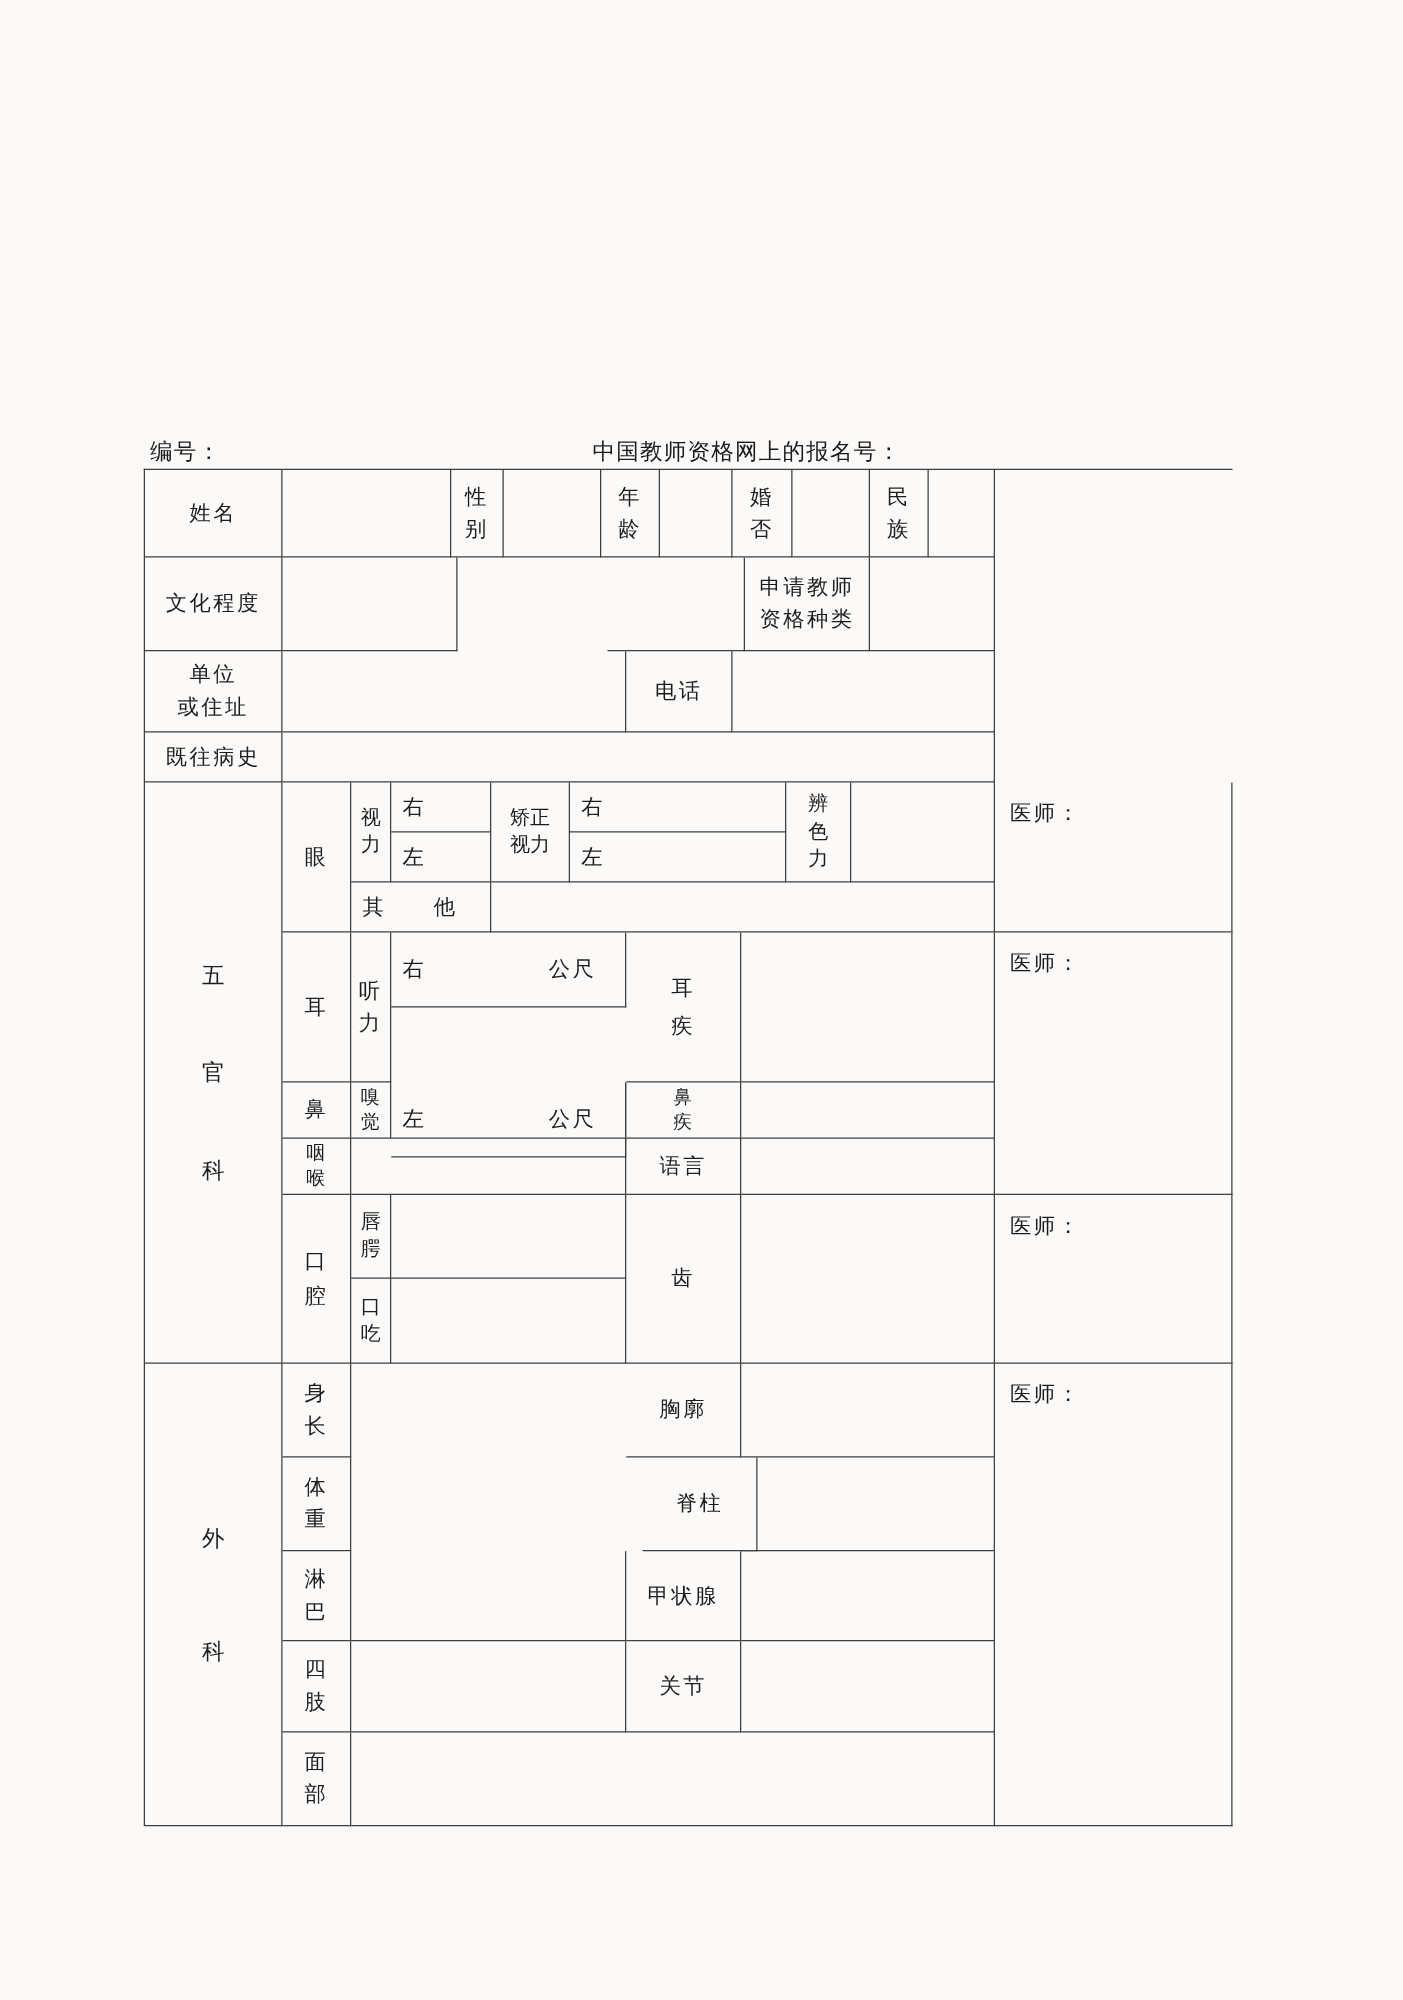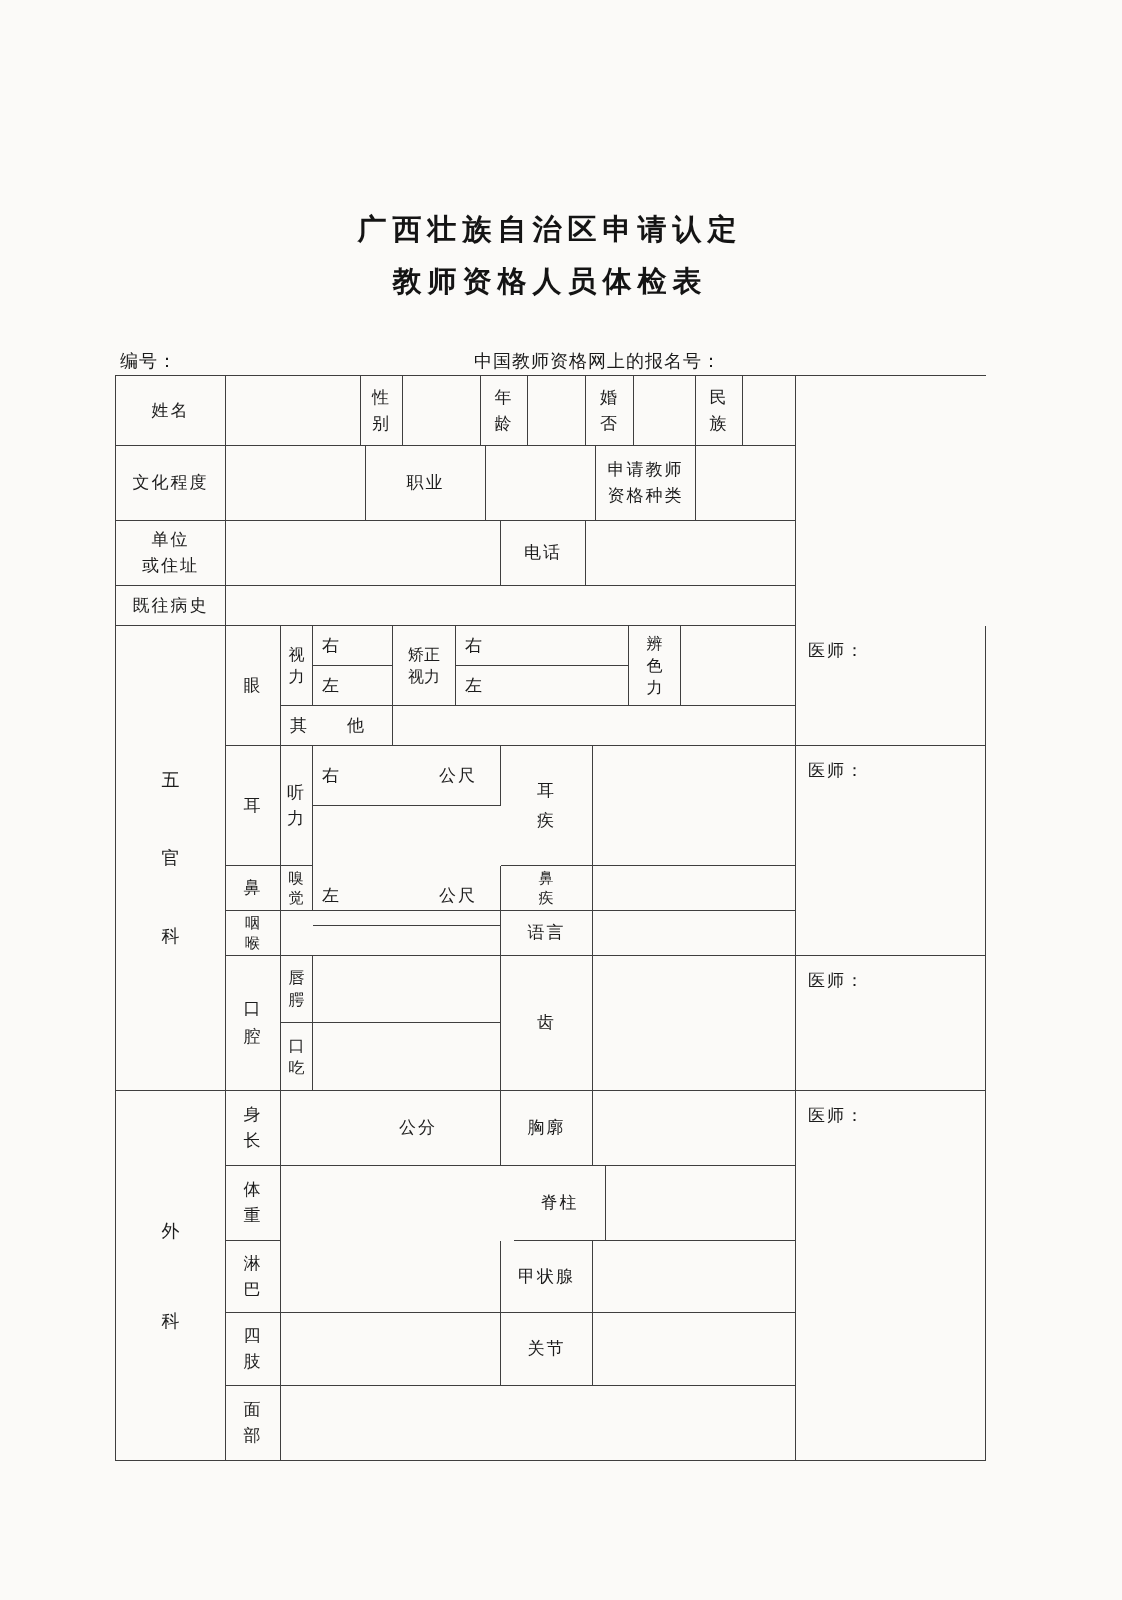--- a/index.html
+++ b/index.html
@@ -53,22 +53,20 @@
   .unit{padding-left:55px;}
   .photo{line-height:30px;letter-spacing:2px;}
   .rel{position:relative;}
   .abspan{position:absolute;top:50%;transform:translateY(-50%);}
 </style>
 </head>
 <body>
 
 <div class="page">
 
-  <div class="title">广西壮族自治区申请认定
-教师资格人员体检表</div>
 
   <span class="hdr" style="left:120px;">编号：</span>
   <span class="hdr" style="left:474px;">中国教师资格网上的报名号：</span>
 
   <div class="tbl">
 
     <div class="c" style="left:0;top:0;width:110px;height:70px;">姓名</div>
     <div class="c" style="left:110px;top:0;width:135px;height:70px;"></div>
     <div class="c" style="left:245px;top:0;width:42px;height:70px;">性
 别</div>
@@ -78,21 +76,20 @@
     <div class="c" style="left:412px;top:0;width:58px;height:70px;"></div>
     <div class="c" style="left:470px;top:0;width:48px;height:70px;">婚
 否</div>
     <div class="c" style="left:518px;top:0;width:62px;height:70px;"></div>
     <div class="c" style="left:580px;top:0;width:47px;height:70px;">民
 族</div>
     <div class="c" style="left:627px;top:0;width:53px;height:70px;"></div>
 
     <div class="c" style="left:0;top:70px;width:110px;height:75px;">文化程度</div>
     <div class="c" style="left:110px;top:70px;width:140px;height:75px;"></div>
-    <div class="c" style="left:250px;top:70px;width:120px;height:75px;">职业</div>
     <div class="c" style="left:370px;top:70px;width:110px;height:75px;"></div>
     <div class="c" style="left:480px;top:70px;width:100px;height:75px;">申请教师
 资格种类</div>
     <div class="c" style="left:580px;top:70px;width:100px;height:75px;"></div>
 
     <div class="c" style="left:0;top:145px;width:110px;height:65px;">单位
 或住址</div>
     <div class="c" style="left:110px;top:145px;width:275px;height:65px;"></div>
     <div class="c" style="left:385px;top:145px;width:85px;height:65px;">电话</div>
     <div class="c" style="left:470px;top:145px;width:210px;height:65px;"></div>
@@ -170,21 +167,20 @@
     <div class="c v3" style="left:165px;top:580px;width:32px;height:67px;">唇
 腭</div>
     <div class="c" style="left:197px;top:580px;width:188px;height:67px;"></div>
     <div class="c v3" style="left:165px;top:647px;width:32px;height:68px;">口
 吃</div>
     <div class="c" style="left:197px;top:647px;width:188px;height:68px;"></div>
     <div class="c" style="left:385px;top:580px;width:92px;height:135px;">齿</div>
     <div class="c" style="left:477px;top:580px;width:203px;height:135px;"></div>
     <div class="c doc" style="left:680px;top:580px;width:190px;height:135px;">医师：</div>
 
-    <div class="c unit" style="left:165px;top:715px;width:220px;height:75px;">公分</div>
     <div class="c" style="left:385px;top:715px;width:92px;height:75px;">胸廓</div>
     <div class="c" style="left:477px;top:715px;width:203px;height:75px;"></div>
 
     <div class="c" style="left:398px;top:790px;width:92px;height:75px;">脊柱</div>
     <div class="c" style="left:477px;top:790px;width:203px;height:75px;"></div>
 
     <div class="c" style="left:165px;top:865px;width:220px;height:72px;"></div>
     <div class="c" style="left:385px;top:865px;width:92px;height:72px;">甲状腺</div>
     <div class="c" style="left:477px;top:865px;width:203px;height:72px;"></div>
 

